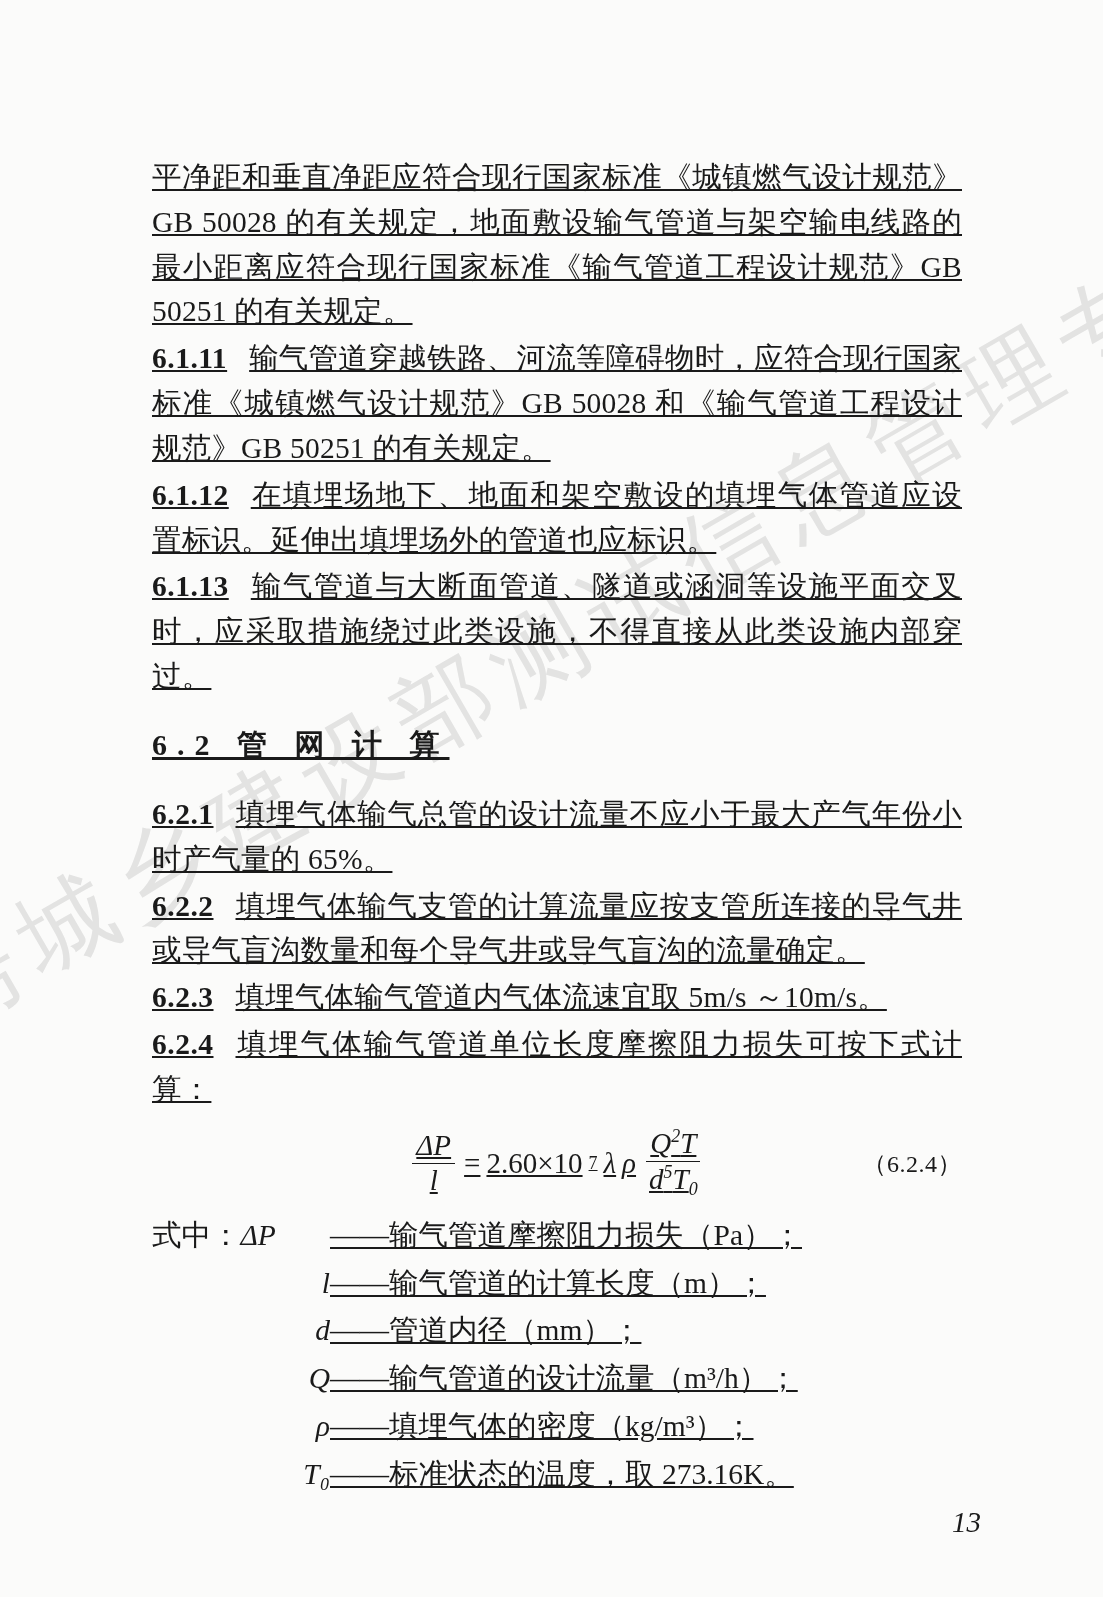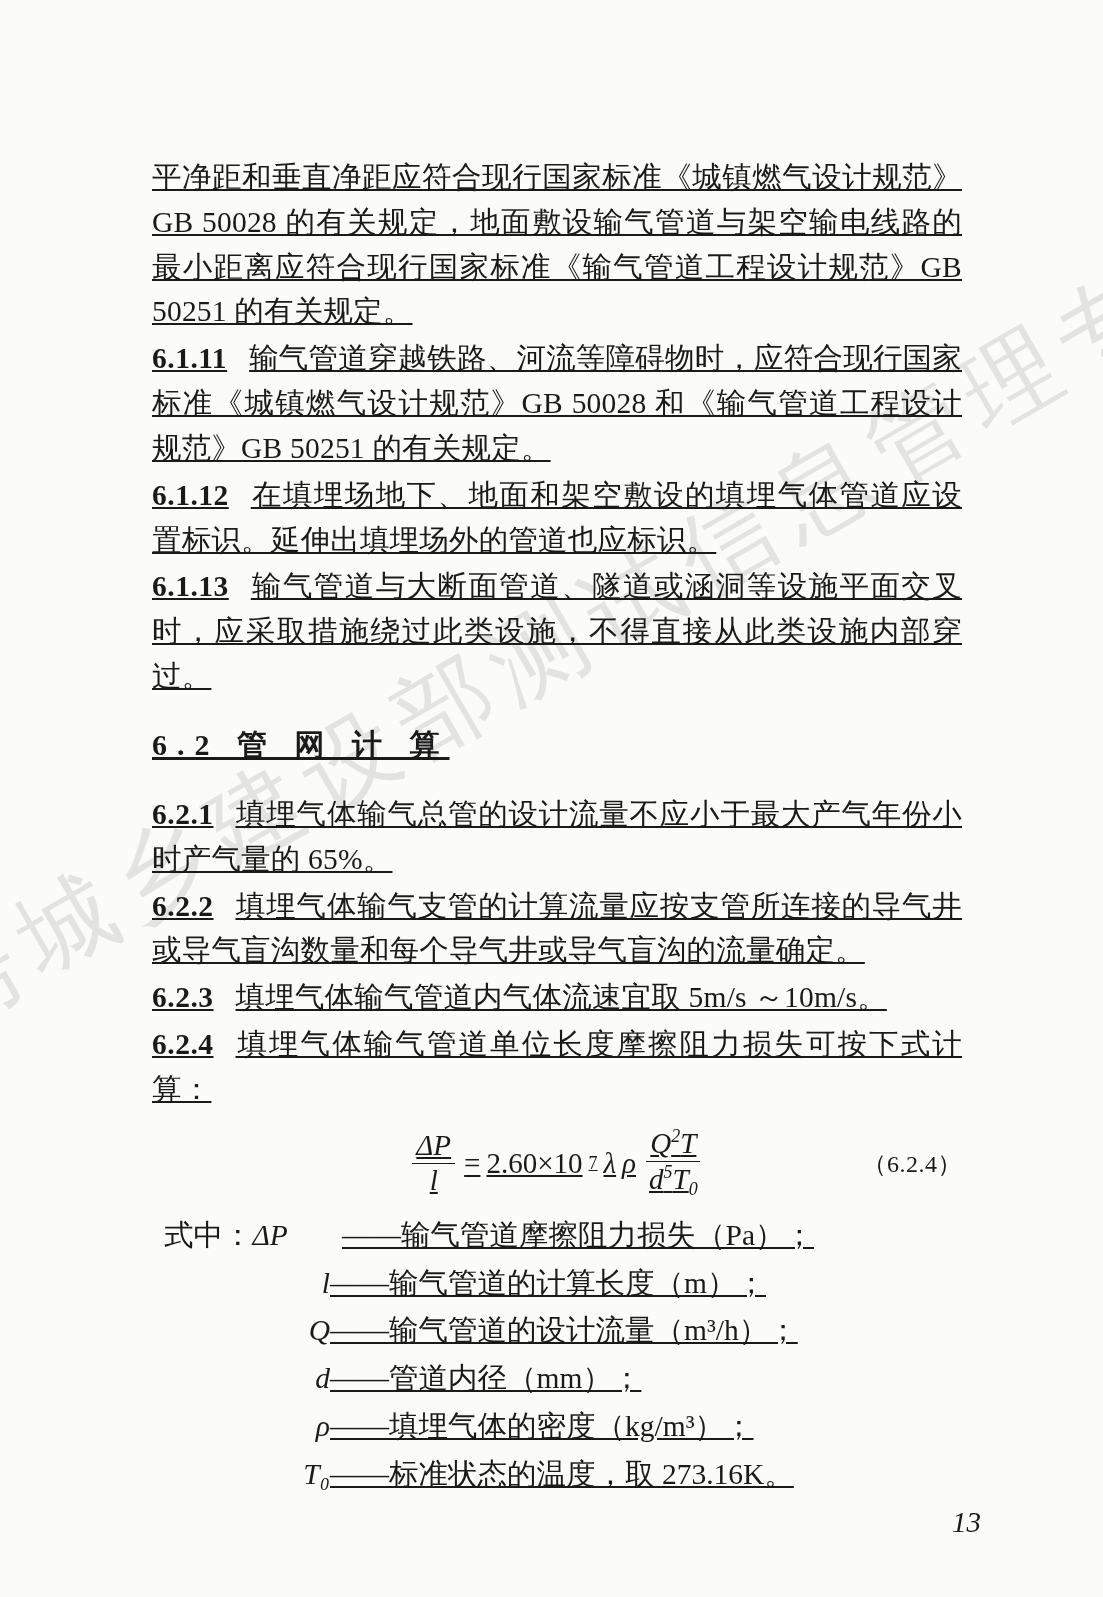--- a/index.html
+++ b/index.html
@@ -129,21 +129,20 @@
   .sym-col {
     display: inline-block;
     width: 178px;
     text-align: right;
     font-style: italic;
   }
   .sym-col.first {
     width: 178px;
     text-align: left;
     font-style: normal;
-    margin-left: 12px;
   }
 
   .page-number {
     position: absolute;
     right: 122px;
     bottom: 58px;
     font-size: 29px;
     font-style: italic;
   }
 </style>
@@ -205,22 +204,22 @@
           <span class="num"><span>Q</span><sup class="sm">2</sup><span>T</span></span>
           <span class="den"><span>d</span><sup class="sm">5</sup><span>T</span><sub class="sm">0</sub></span>
         </span>
       </div>
       <span class="formula-number">（6.2.4）</span>
     </div>
 
     <div class="where-block">
       <div class="where-line"><span class="sym-col first"><span>式中：</span><span class="ital">ΔP</span></span><span>——输气管道摩擦阻力损失（Pa）；</span></div>
       <div class="where-line"><span class="sym-col">l</span><span>——输气管道的计算长度（m）；</span></div>
+      <div class="where-line"><span class="sym-col">d</span><span>——管道内径（mm）；</span></div>
       <div class="where-line"><span class="sym-col">Q</span><span>——输气管道的设计流量（m³/h）；</span></div>
-      <div class="where-line"><span class="sym-col">d</span><span>——管道内径（mm）；</span></div>
       <div class="where-line"><span class="sym-col">ρ</span><span>——填埋气体的密度（kg/m³）；</span></div>
       <div class="where-line"><span class="sym-col">T₀</span><span>——标准状态的温度，取 273.16K。</span></div>
     </div>
 
   </div>
 
   <div class="page-number">13</div>
 
 </div>
 

